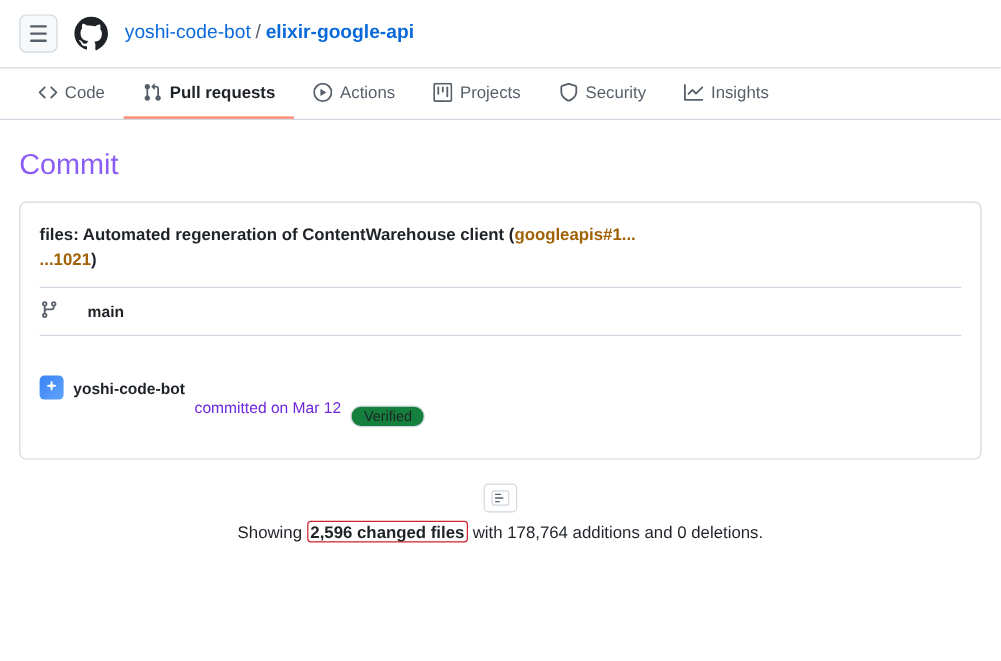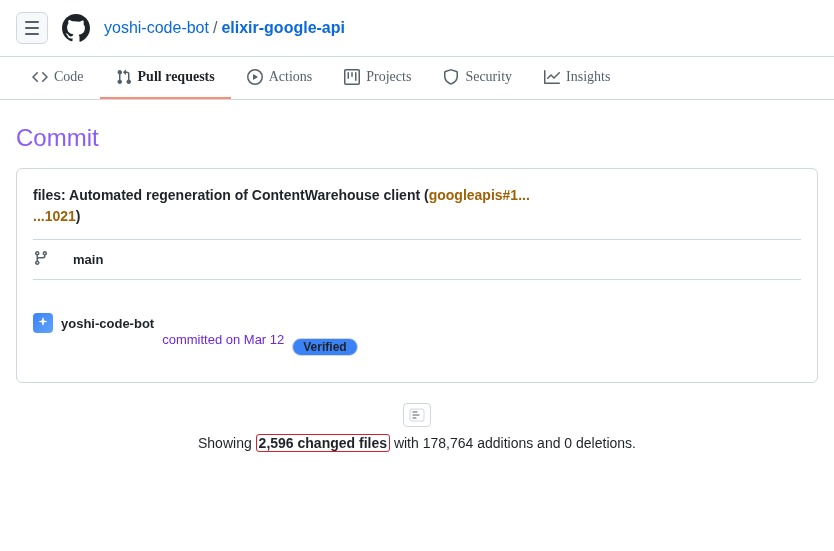--- a/index.html
+++ b/index.html
@@ -67,21 +67,20 @@
       text-decoration: none;
     }
 
     
     .tabs {
       display: flex;
       align-items: center;
       padding: 0 16px;
       border-bottom: 1px solid #d0d7de;
       gap: 0;
-      font-family: Liberation Serif, serif;
     }
     .tab {
       display: flex;
       align-items: center;
       gap: 6px;
       padding: 12px 16px;
       color: #57606a;
       font-size: 14px;
       cursor: pointer;
       border-bottom: 2px solid transparent;
@@ -178,27 +177,27 @@
       font-weight: 600;
       color: #1f2328;
       font-size: 13px;
     }
     .commit-time {
       color: #6d28d9;
       font-size: 13px;
       margin-top: 33px;
     }
     .verified-badge {
-      background: #3b82f6;
+      background: #15803d;
       border: 1px solid #d0d7de;
       border-radius: 20px;
       padding: 1px 10px;
       font-size: 12px;
       color: #1f2328;
-      font-weight: 700;
+      font-weight: 400;
       margin-top: 48px;
     }
 
     
     .files-row {
       display: flex;
       align-items: center;
       gap: 8px;
       margin-top: 20px;
       font-size: 14px;

